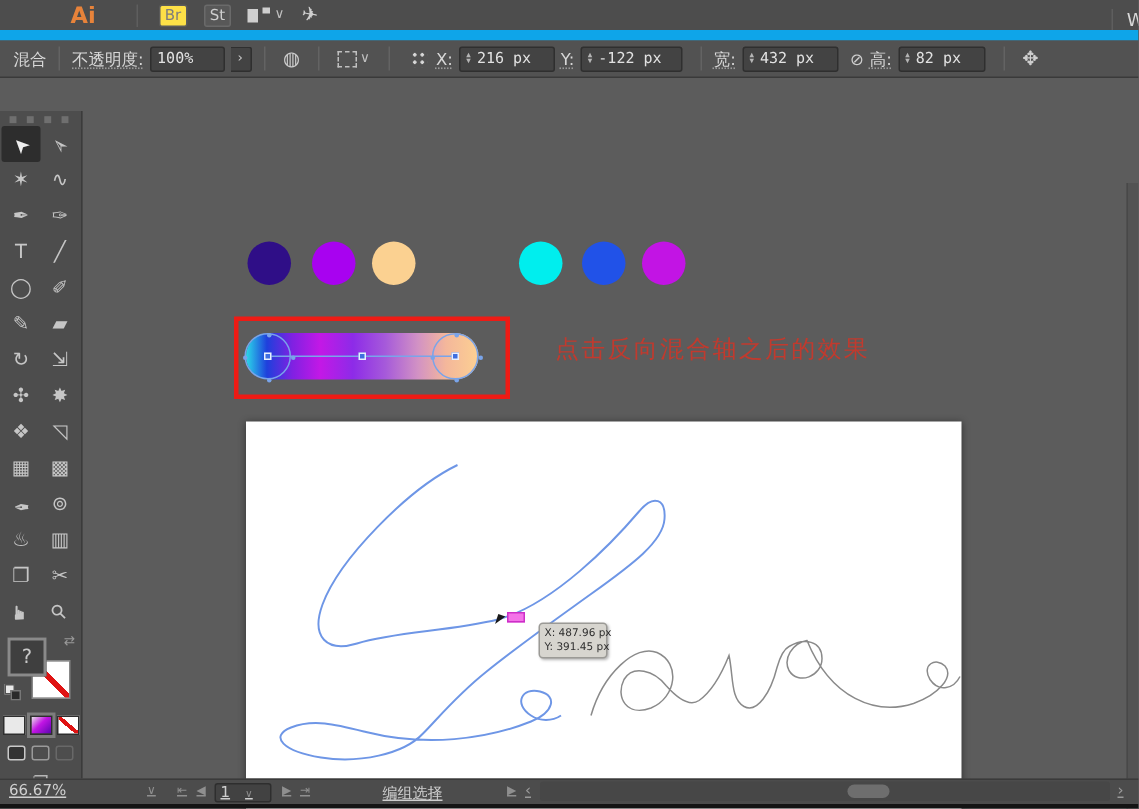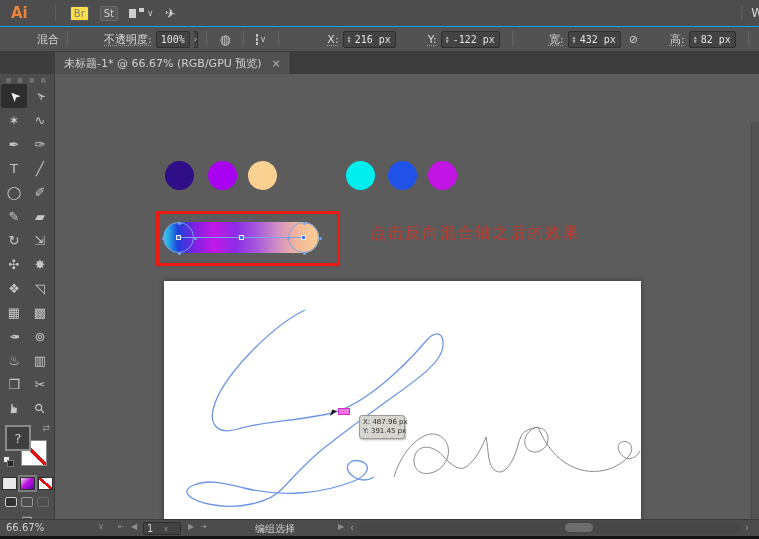--- a/index.html
+++ b/index.html
@@ -2,40 +2,40 @@
 <html><head>
 <meta charset="utf-8">
 <style>
   * { box-sizing: border-box; margin: 0; padding: 0; }
   html,body { width:759px; height:539px; overflow:hidden; background:#5c5c5c;
     font-family:"DejaVu Sans","Liberation Sans",sans-serif; }
   #app { position:relative; width:759px; height:539px; background:#5c5c5c; color:#d4d4d4; }
 
   
   #menubar { position:absolute; top:0; left:0; width:759px; height:27px; background:#4d4d4d;
-    border-bottom:1px solid #0ea5e9; display:flex; align-items:center; overflow:hidden; }
+    border-bottom:7px solid #0ea5e9; display:flex; align-items:center; overflow:hidden;padding-left:36px; }
   #logo { color:#e8833a; font-weight:bold; font-size:15px; padding:0 13px 0 11px; }
   .menu-item { font-size:12px; color:#dcdcdc; padding:0 10px; cursor:default; }
   #mb-right { display:flex; align-items:center; gap:11px; margin-left:14px;
     border-left:1px solid #5e5e5e; padding-left:14px; }
   .mb-badge { font-size:10px; padding:1px 3px; border-radius:2px; background:#585858; color:#cfcfcf; border:1px solid #6a6a6a;}
   .mb-badge.dim { background:#fde047; color:#7d7d7d; border-color:#5a5a5a; }
   .ws-ic { display:inline-flex; align-items:center; gap:3px; }
   .ws-sq { display:inline-block; width:7px; height:9px; background:#cfcfcf; }
   .ws-sq.half { width:5px; height:4px; align-self:flex-start; margin-top:0; }
   .ws-chev { font-size:9px; color:#c0c0c0; }
   .mb-glyph { font-size:13px; color:#cfcfcf; transform:rotate(10deg); display:inline-block;}
   #mb-w { position:absolute; right:-4px; top:6px; font-size:12px; color:#d8d8d8;
     border-left:1px solid #5e5e5e; padding-left:9px; }
 
   
   #controlbar { position:absolute; top:27px; left:0; width:759px; height:25px; background:#525252;
     border-bottom:1px solid #3a3a3a; display:flex; align-items:center; font-size:11px; overflow:hidden;}
   .cb-sep { width:1px; height:16px; background:#636363; margin:0 8px; flex:none;}
-  .cb-label { color:#d8d8d8; white-space:nowrap;margin-left:28px; }
+  .cb-label { color:#d8d8d8; white-space:nowrap; }
   .cb-link { text-decoration:underline dotted #9a9a9a; text-underline-offset:2px; white-space:nowrap;}
   .fld { display:inline-flex; align-items:center; background:#434343; border:1px solid #2f2f2f;
     border-radius:2px; height:17px; padding:0 4px; margin:0 4px;
     font-family:"DejaVu Sans Mono","Liberation Mono",monospace; font-size:10px; color:#e2e2e2; white-space:nowrap;}
   .spin { display:inline-flex; flex-direction:column; justify-content:center; margin-right:4px; color:#b5b5b5;}
   .spin span { font-size:5px; line-height:4px; }
   .mini-btn { display:inline-flex; align-items:center; justify-content:center; width:14px; height:17px;
     background:#434343; border:1px solid #2f2f2f; border-left:none; border-radius:0 2px 2px 0; color:#c9c9c9; font-size:9px;}
   .cb-icon { font-size:13px; color:#cfcfcf; margin:0 4px; }
   .dash-box { width:13px; height:11px; border:1px dashed #c0c0c0; display:inline-block; margin:0 2px 0 4px;}
@@ -102,21 +102,21 @@
     background:#f473e8; border:1px solid #cc2fc8; }
   #ptr { position:absolute; left:167px; top:129px; width:0; height:0;
     border-left:5px solid #1a1a1a; border-bottom:7px solid transparent; transform:rotate(18deg);}
   #measure-tip { position:absolute; left:195px; top:134px; width:46px; background:#d7d5cf;
     border:1px solid #9b9a96; border-radius:3px; padding:2px 3px; color:#2e2e2e;
     font-size:7px; line-height:9px; white-space:nowrap; box-shadow:1px 1px 2px rgba(0,0,0,.3);}
 
   
   #statusbar { position:absolute; left:0; top:519px; width:759px; height:17px; background:#4c4c4c;
     border-top:1px solid #3a3a3a; font-size:10px; color:#cfcfcf; }
-  #statusbar .abs { position:absolute; top:2px; }
+  #statusbar .abs { position:absolute; top:2px;text-decoration:underline; }
   .sb-fld { background:#424242; border:1px solid #2e2e2e; border-radius:2px; padding:0 3px; height:13px;
     display:inline-flex; align-items:center; gap:10px;}
   .sb-nav { color:#8f8f8f; font-size:8px; }
   #h-scroll { position:absolute; left:360px; top:521px; width:380px; height:13px; background:#474747; border-radius:2px;}
   #h-thumb { position:absolute; left:205px; top:2px; width:28px; height:9px; background:#6e6e6e; border-radius:5px;}
   #blackstrip { position:absolute; left:0; top:536px; width:759px; height:3px; background:#141414;}
 </style>
 </head>
 <body>
 
@@ -146,21 +146,21 @@
       </span>
     <span class="mini-btn">›</span>
     <span class="cb-sep"></span>
     <span class="cb-icon">◍</span>
     <span class="cb-sep"></span>
     <span class="dash-box"></span>
     <span style="font-size:9px;color:#c0c0c0;margin-right:4px">∨</span>
     <span class="cb-sep"></span>
     <span class="refgrid"></span>
     <span class="cb-label cb-link">X:</span>
-    <span class="fld" style="width:80px">
+    <span class="fld" style="width:64px">
       <span class="spin">
           <span>▲</span>
           <span>▼</span>
         </span>
       <span>216 px</span>
       </span>
     <span class="cb-label cb-link">Y:</span>
     <span class="fld" style="width:68px">
       <span class="spin">
           <span>▲</span>
@@ -183,26 +183,20 @@
       <span class="spin">
           <span>▲</span>
           <span>▼</span>
         </span>
       <span>82 px</span>
       </span>
     <span class="cb-sep"></span>
     <span class="cb-icon">✥</span>
   </div>
 
-  <div id="tabbar">
-    <div id="doc-tab">
-      <span>未标题-1* @ 66.67% (RGB/GPU 预览)</span>
-      <span id="tab-close">×</span>
-    </div>
-  </div>
 
   <div id="toolbar">
     <div id="tb-grip">■ ■ ■ ■</div>
     <div id="tools-grid">
         <div class="tool selected">
           <span class="g" style="transform: rotate(-135deg);">➤</span>
         </div>
         <div class="tool">
           <span class="g" style="transform: rotate(-135deg);">➢</span>
         </div>

